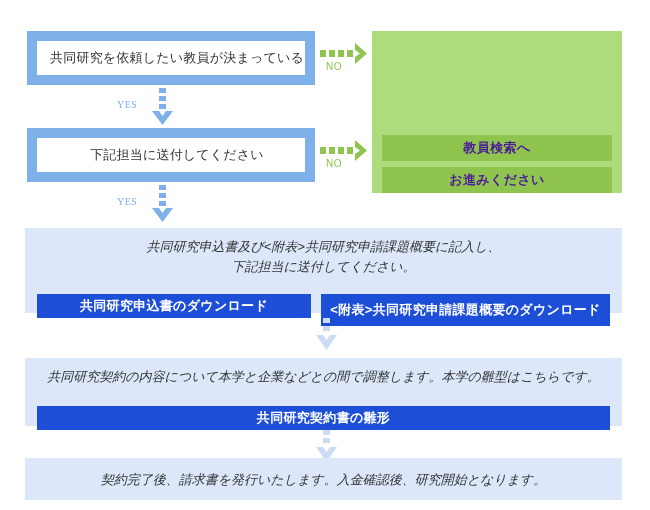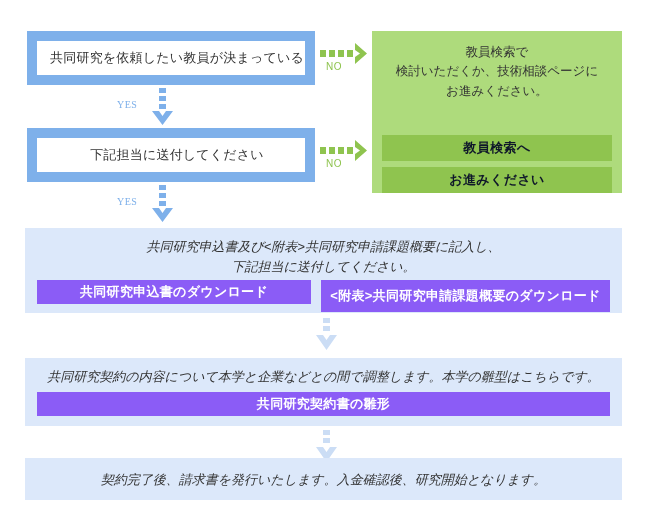--- a/index.html
+++ b/index.html
@@ -67,21 +67,21 @@
     font-size: 12.5px;
     line-height: 1.55;
     color: #333333;
   }
   .green-button {
     position: absolute;
     left: 10px;
     width: 230px;
     height: 26px;
     background: #8FC44F;
-    color: #0f172a;
+    color: #4c1d95;
     font-size: 13px;
     font-weight: bold;
     display: flex;
     align-items: center;
     justify-content: center;
     letter-spacing: .4px;
   }
   #green-button-0 { top: 104px; }
   #green-button-1 { top: 136px; }
 
@@ -106,29 +106,30 @@
     line-height: 1.55;
     color: #333333;
     font-style: italic;
   }
   #panel-docs .panel-text    { top: 9px; }
   #panel-deal .panel-text    { top: 9px; }
   #panel-invoice .panel-text { top: 12px; }
 
   .blue-button {
     position: absolute;
-    background: #8b5cf6;
+    background: #1d4ed8;
     color: #ffffff;
     font-size: 13px;
     font-weight: bold;
     display: flex;
     align-items: center;
     justify-content: center;
     letter-spacing: .3px;
     white-space: nowrap;
+    margin-top: 14px;
   }
   #btn-application  { left: 12px;  top: 52px; width: 274px; height: 24px; }
   #btn-attachment   { left: 296px; top: 52px; width: 289px; height: 32px; }
   #btn-contract     { left: 12px;  top: 34px; width: 573px; height: 24px; }
 
   
   .arrow { position: absolute; }
   .arrow svg { display: block; }
 
   #arrow-no-1  { left: 320px; top: 43px;  }
@@ -203,25 +204,20 @@
     <svg width="22" height="38" viewBox="0 0 22 38">
       <rect x="7" y="0" width="7" height="5" fill="#7EB0EA"></rect>
       <rect x="7" y="8" width="7" height="5" fill="#7EB0EA"></rect>
       <rect x="7" y="16" width="7" height="5" fill="#7EB0EA"></rect>
       <path d="M0 23 L10.5 37 L21 23 L14 23 L10.5 28 L7 23 Z" fill="#7EB0EA"></path>
     </svg>
   </div>
   <span class="arrow-label label-yes" id="label-yes-2">YES</span>
 
   <div id="green-panel">
-    <div id="green-panel-text">
-      <div>教員検索で</div>
-      <div>検討いただくか、技術相談ページに</div>
-      <div>お進みください。</div>
-    </div>
     <div class="green-button" id="green-button-0">教員検索へ</div>
     <div class="green-button" id="green-button-1">お進みください</div>
   </div>
 
   <div class="panel" id="panel-docs">
     <div class="panel-text">
       <div>共同研究申込書及び&lt;附表&gt;共同研究申請課題概要に記入し、</div>
       <div>下記担当に送付してください。</div>
     </div>
     <div class="blue-button" id="btn-application">共同研究申込書のダウンロード</div>

